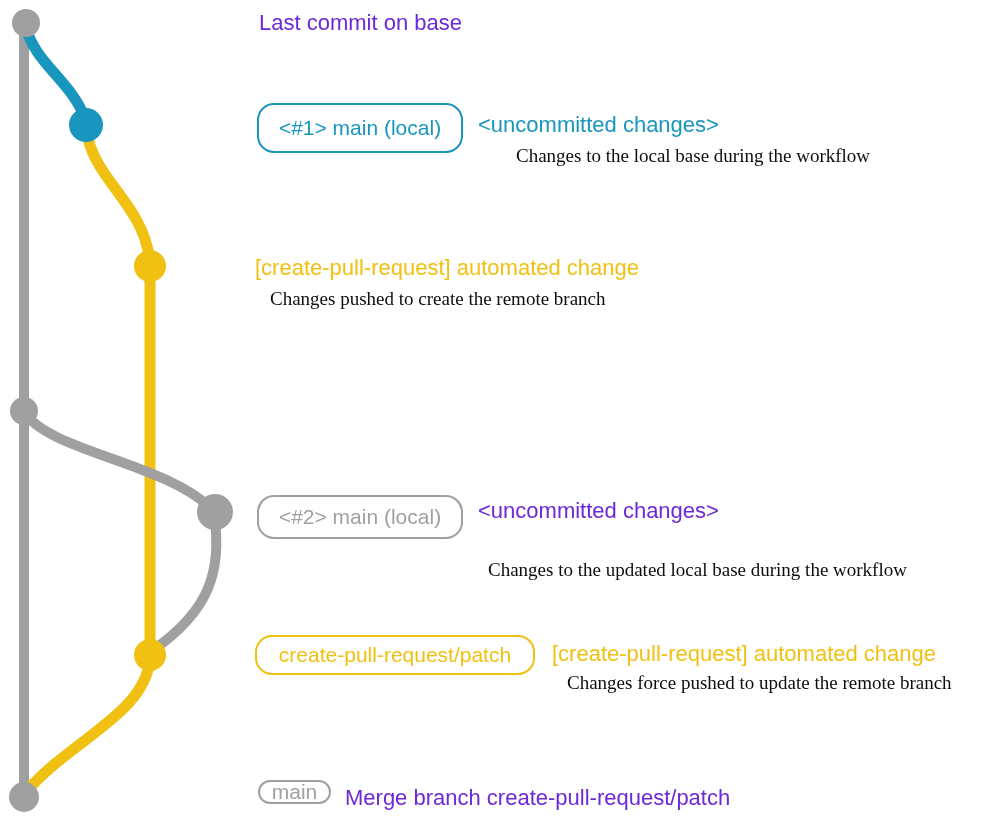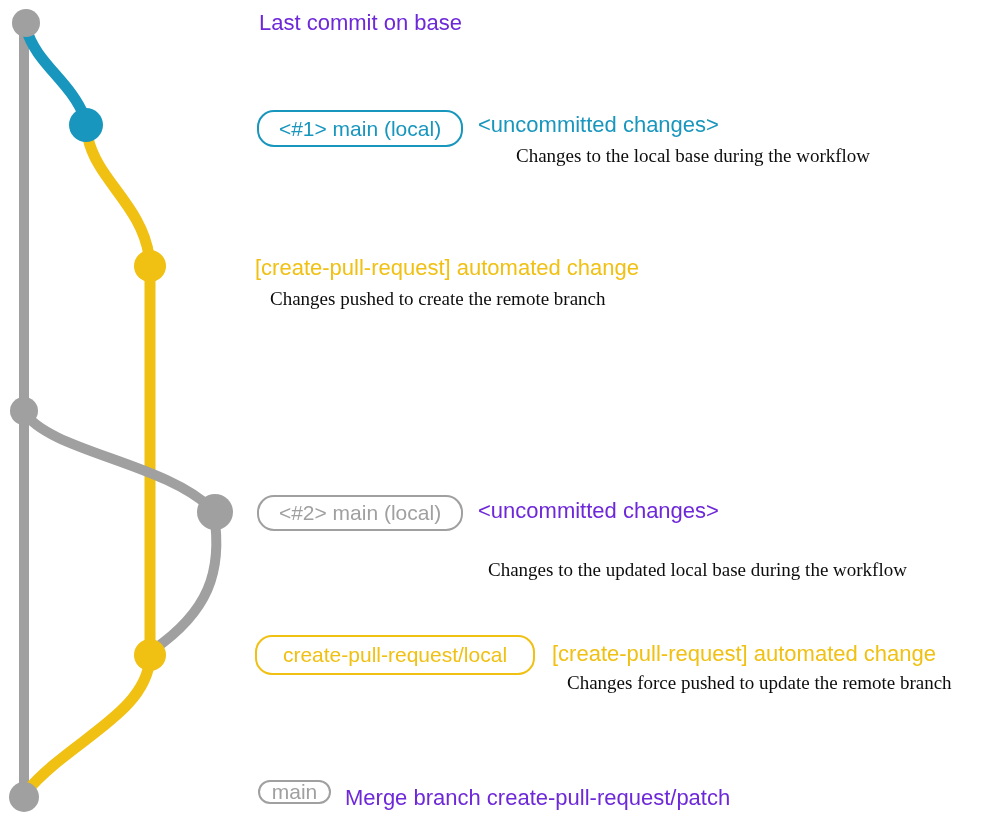--- a/index.html
+++ b/index.html
@@ -36,32 +36,32 @@
       <circle cx="86" cy="125" r="17" fill="#1896bd"></circle>
       <circle cx="150" cy="266" r="16" fill="#f0c013"></circle>
       <circle cx="24" cy="411" r="14" fill="#a0a0a0"></circle>
       <circle cx="215" cy="512" r="18" fill="#a0a0a0"></circle>
       <circle cx="150" cy="655" r="16" fill="#f0c013"></circle>
       <circle cx="24" cy="797" r="15" fill="#a0a0a0"></circle>
     </svg>
 
   <div class="txt sans c-gray" style="left:259px;top:11px;">Last commit on base</div>
 
-  <div class="badge b-teal" style="left:257px;top:110px;width:206px;height:37px;">&lt;#1&gt; main (local)</div>
+  <div class="badge b-teal" style="left:257px;top:103px;width:206px;height:50px;">&lt;#1&gt; main (local)</div>
   <div class="txt sans c-teal" style="left:478px;top:113px;">&lt;uncommitted changes&gt;</div>
   <div class="txt serif" style="left:488px;top:146px;margin-left:28px;">Changes to the local base during the workflow</div>
 
   <div class="txt sans c-yellow" style="left:255px;top:256px;">[create-pull-request] automated change</div>
   <div class="txt serif" style="left:270px;top:289px;">Changes pushed to create the remote branch</div>
 
 
-  <div class="badge b-gray" style="left:257px;top:495px;width:206px;height:36px;">&lt;#2&gt; main (local)</div>
+  <div class="badge b-gray" style="left:257px;top:495px;width:206px;height:44px;">&lt;#2&gt; main (local)</div>
   <div class="txt sans c-gray" style="left:478px;top:499px;">&lt;uncommitted changes&gt;</div>
   <div class="txt serif" style="left:488px;top:560px;">Changes to the updated local base during the workflow</div>
 
-  <div class="badge b-yellow" style="left:255px;top:635px;width:280px;height:40px;">create-pull-request/local</div>
+  <div class="badge b-yellow" style="left:255px;top:635px;width:280px;height:40px;">create-pull-request/patch</div>
   <div class="txt sans c-yellow" style="left:552px;top:642px;">[create-pull-request] automated change</div>
   <div class="txt serif" style="left:567px;top:673px;">Changes force pushed to update the remote branch</div>
 
   <div class="badge b-gray" style="left:258px;top:780px;width:73px;height:24px;">main</div>
   <div class="txt sans c-gray" style="left:345px;top:786px;">Merge branch create-pull-request/patch</div>
 
 </div>
 
 </body></html>

